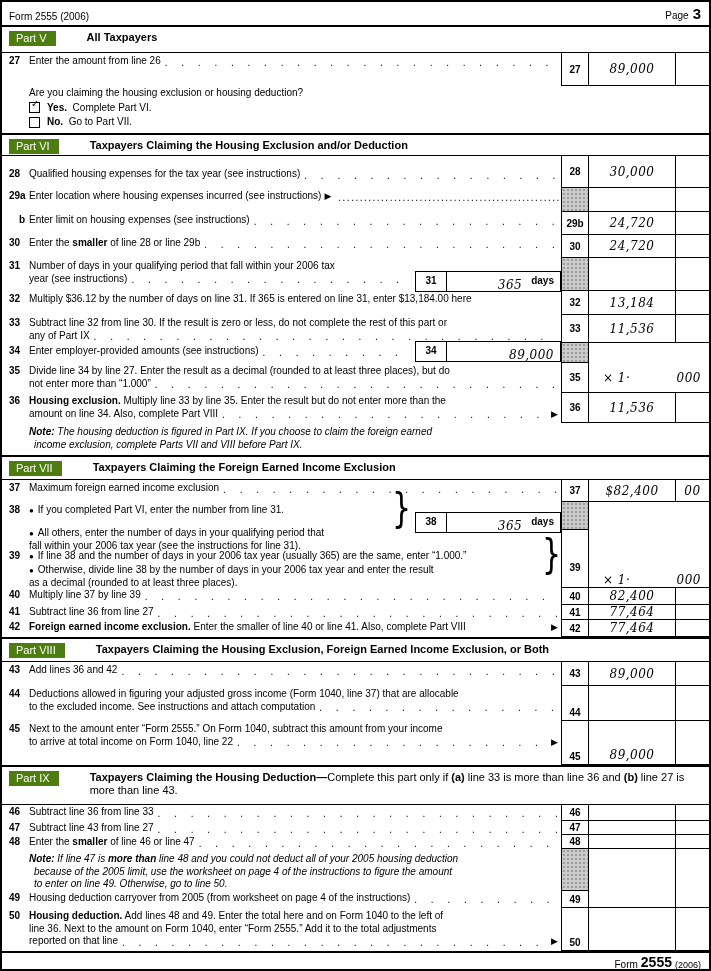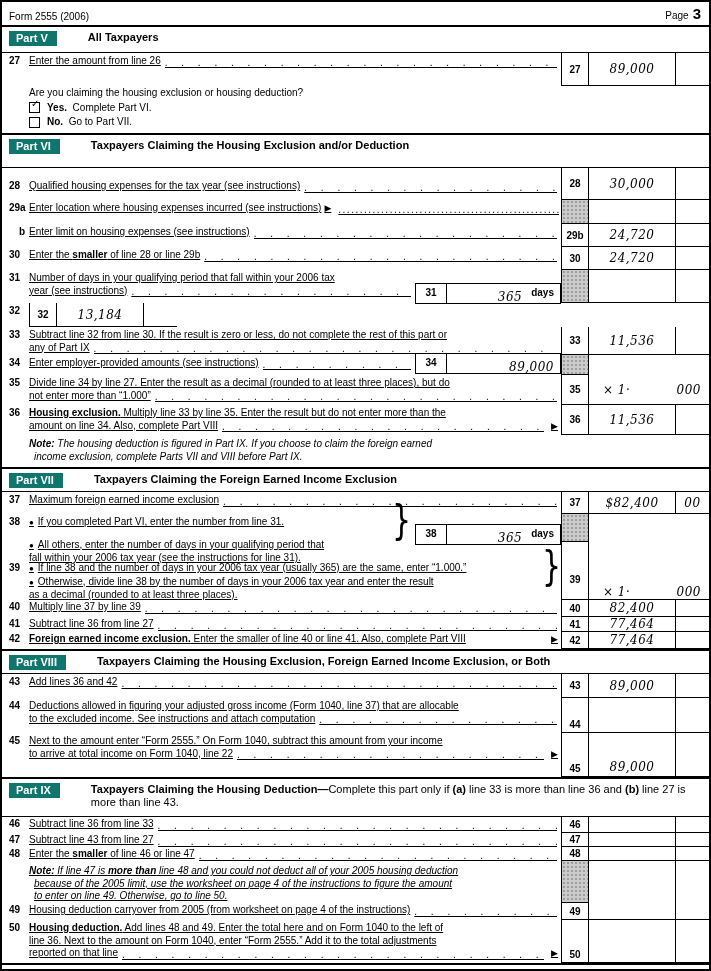--- a/index.html
+++ b/index.html
@@ -10,28 +10,28 @@
   }
   
   .hdr { height:25px; border-bottom:2px solid #000; display:flex; justify-content:space-between; align-items:flex-end; padding:0 8px 3px 7px; font-size:10px; }
   .pgnum { font-size:15px; font-weight:bold; margin-left:4px; }
   .ftr { height:22px; border-top:2px solid #000; display:flex; justify-content:flex-end; align-items:flex-end; padding:0 8px 3px 0; font-size:10px; }
   .ftr .fnum { font-size:14px; font-weight:bold; margin:0 3px; }
   .ftr .fyr { font-size:9px; }
   
   .band { border-top:2px solid #000; border-bottom:1px solid #000; display:flex; align-items:flex-start; padding-top:4px; padding-left:7px; }
   .band.first { border-top:none; }
-  .plabel { background:#0f766e; color:#fff; font-weight:bold; font-size:11px; padding:1px 9px 2px 7px; white-space:nowrap; flex:none; }
+  .plabel { background:#4d7c0f; color:#fff; font-weight:normal; font-size:11px; padding:1px 9px 2px 7px; white-space:nowrap; flex:none; }
   .ptitle { font-weight:bold; font-size:11px; line-height:13px; margin-left:31px; padding-right:10px; }
   .ptitle .reg { font-weight:normal; }
   
   .row { display:flex; align-items:stretch; }
   .ln { flex:none; width:27px; padding:2px 0 0 7px; font-weight:bold; font-size:10px; }
   .ln.sub { padding-left:17px; }
-  .txt { flex:1; min-width:0; position:relative; font-size:10px; line-height:12.5px; padding-top:2px;text-decoration:underline; }
+  .txt { flex:1; min-width:0; position:relative; font-size:10px; line-height:12.5px; padding-top:2px; }
   .tline { display:flex; align-items:flex-end; }
   .tline .t { white-space:nowrap; }
   .dots { flex:1; min-width:6px; overflow:hidden; white-space:nowrap; height:11px; margin:0 4px; }
   .dots::after { content:". . . . . . . . . . . . . . . . . . . . . . . . . . . . . . . . . . . . . . . . . . . . . . . . . . . ."; letter-spacing:3.5px; word-spacing:4px; font-size:10px; }
   .dots.short { margin-right:150px; }
   .dotfill { flex:1; overflow:hidden; white-space:nowrap; height:11px; margin:0 2px 0 4px; }
   .dotfill::after { content:"......................................................................................................."; letter-spacing:1.5px; font-size:10px; }
   .arrow { font-size:9px; flex:none; margin:0 3px; }
   .blt { font-size:8px; margin-right:4px; }
   
@@ -105,21 +105,21 @@
           <span class="ck">✓</span>
         </span>
       <span><b class="seg">Yes.</b>&nbsp;&nbsp;<span>Complete Part VI.</span></span>
     </div>
     <div class="cbrow">
       <span class="cb"></span>
       <span><b class="seg">No.</b>&nbsp;&nbsp;<span>Go to Part VII.</span></span>
     </div>
   </div>
 
-  <div class="band" style="height:35px">
+  <div class="band" style="height:23px">
     <span class="plabel">Part VI</span>
     <span class="ptitle">Taxpayers Claiming the Housing Exclusion and/or Deduction</span>
   </div>
 
   <div class="row" style="height:32px">
     <div class="ln" style="padding-top:12px">28</div>
     <div class="txt" style="padding-top:12px">
       <div class="tline">
           <span class="t">Qualified housing expenses for the tax year (see instructions)</span>
           <span class="dots"></span>
@@ -206,20 +206,25 @@
       <div class="nc">
           <div class="shade bbd"></div>
         </div>
       <div class="ac bb"></div>
       <div class="cc bb"></div>
     </div>
   </div>
 
   <div class="row" style="height:24px">
     <div class="ln">32</div>
+    <div class="txt">
+      <div class="tline">
+          <span class="t">Multiply $36.12 by the number of days on line 31. If 365 is entered on line 31, enter $13,184.00 here</span>
+        </div>
+    </div>
     <div class="rc">
       <div class="nc bb">32</div>
       <div class="ac bb">
           <span class="val">13,184</span>
         </div>
       <div class="cc bb"></div>
     </div>
   </div>
 
   <div class="row" style="height:28px">

